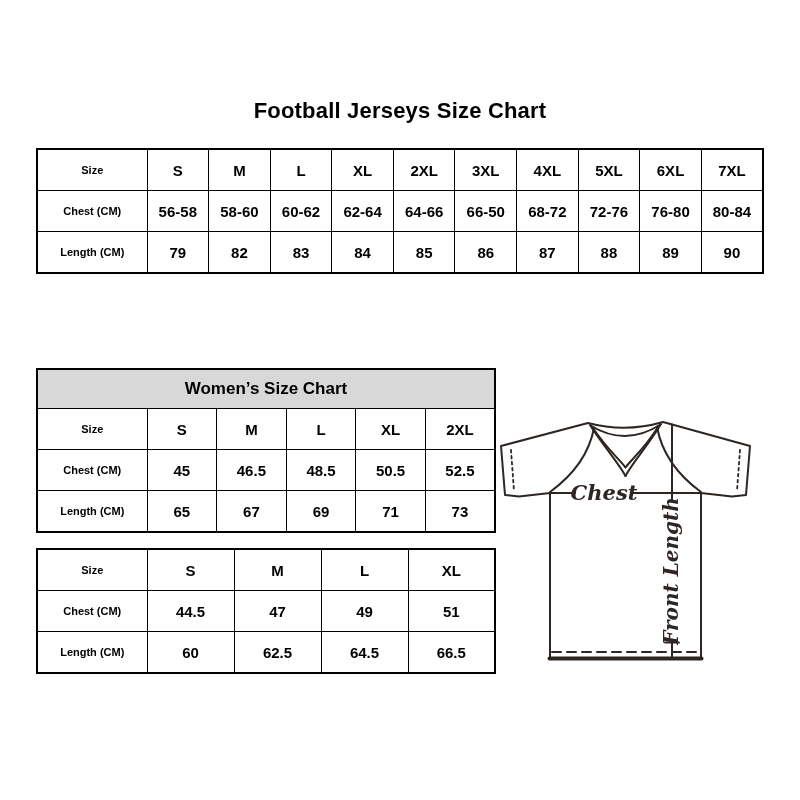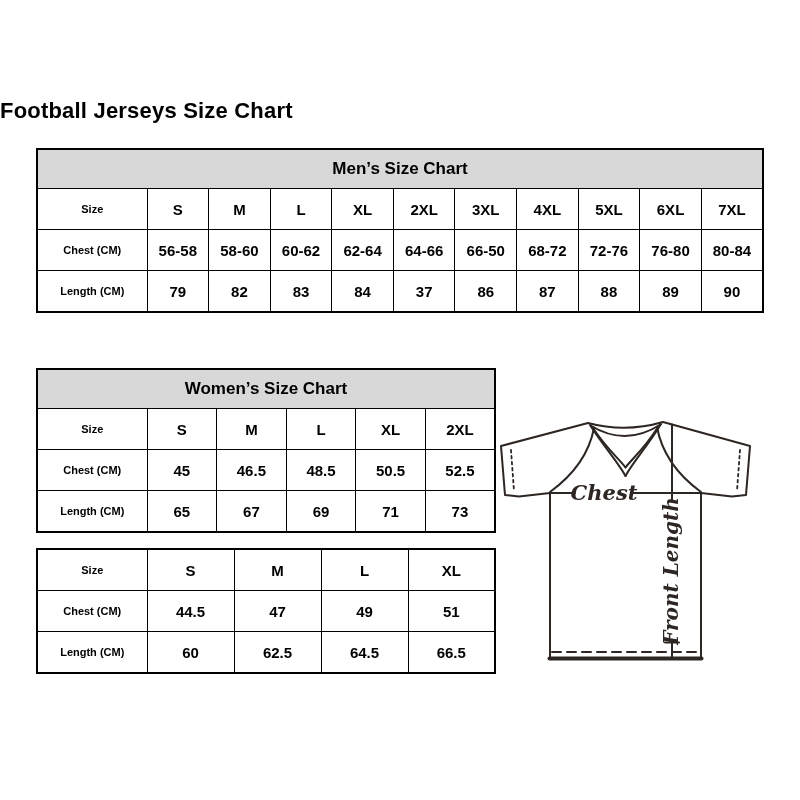--- a/index.html
+++ b/index.html
@@ -7,20 +7,21 @@
     position:relative;
     width:800px;height:800px;
     background:#ffffff;
     font-family:"Liberation Sans",sans-serif;
     color:#000;
     overflow:hidden;
   }
   .main-title{
     position:absolute;
     top:98px;left:0;width:100%;
+    text-align:center;
     font-size:22px;
     font-weight:bold;
     letter-spacing:0.2px;
   }
   table.size-table{
     position:absolute;
     border-collapse:collapse;
     table-layout:fixed;
     border:2px solid #000;
   }
@@ -72,23 +73,20 @@
         <col>
         <col>
         <col>
         <col>
         <col>
         <col>
         <col>
       </colgroup>
       <tbody>
         <tr>
-          <th colspan="11" class="title-cell">Men’s Size Chart</th>
-        </tr>
-        <tr>
           <th class="row-label">Size</th>
           <td>S</td>
           <td>M</td>
           <td>L</td>
           <td>XL</td>
           <td>2XL</td>
           <td>3XL</td>
           <td>4XL</td>
           <td>5XL</td>
           <td>6XL</td>
@@ -106,21 +104,21 @@
           <td>72-76</td>
           <td>76-80</td>
           <td>80-84</td>
         </tr>
         <tr>
           <th class="row-label">Length (CM)</th>
           <td>79</td>
           <td>82</td>
           <td>83</td>
           <td>84</td>
-          <td>37</td>
+          <td>85</td>
           <td>86</td>
           <td>87</td>
           <td>88</td>
           <td>89</td>
           <td>90</td>
         </tr>
       </tbody>
     </table>
 
   <table id="women-table" class="size-table">

